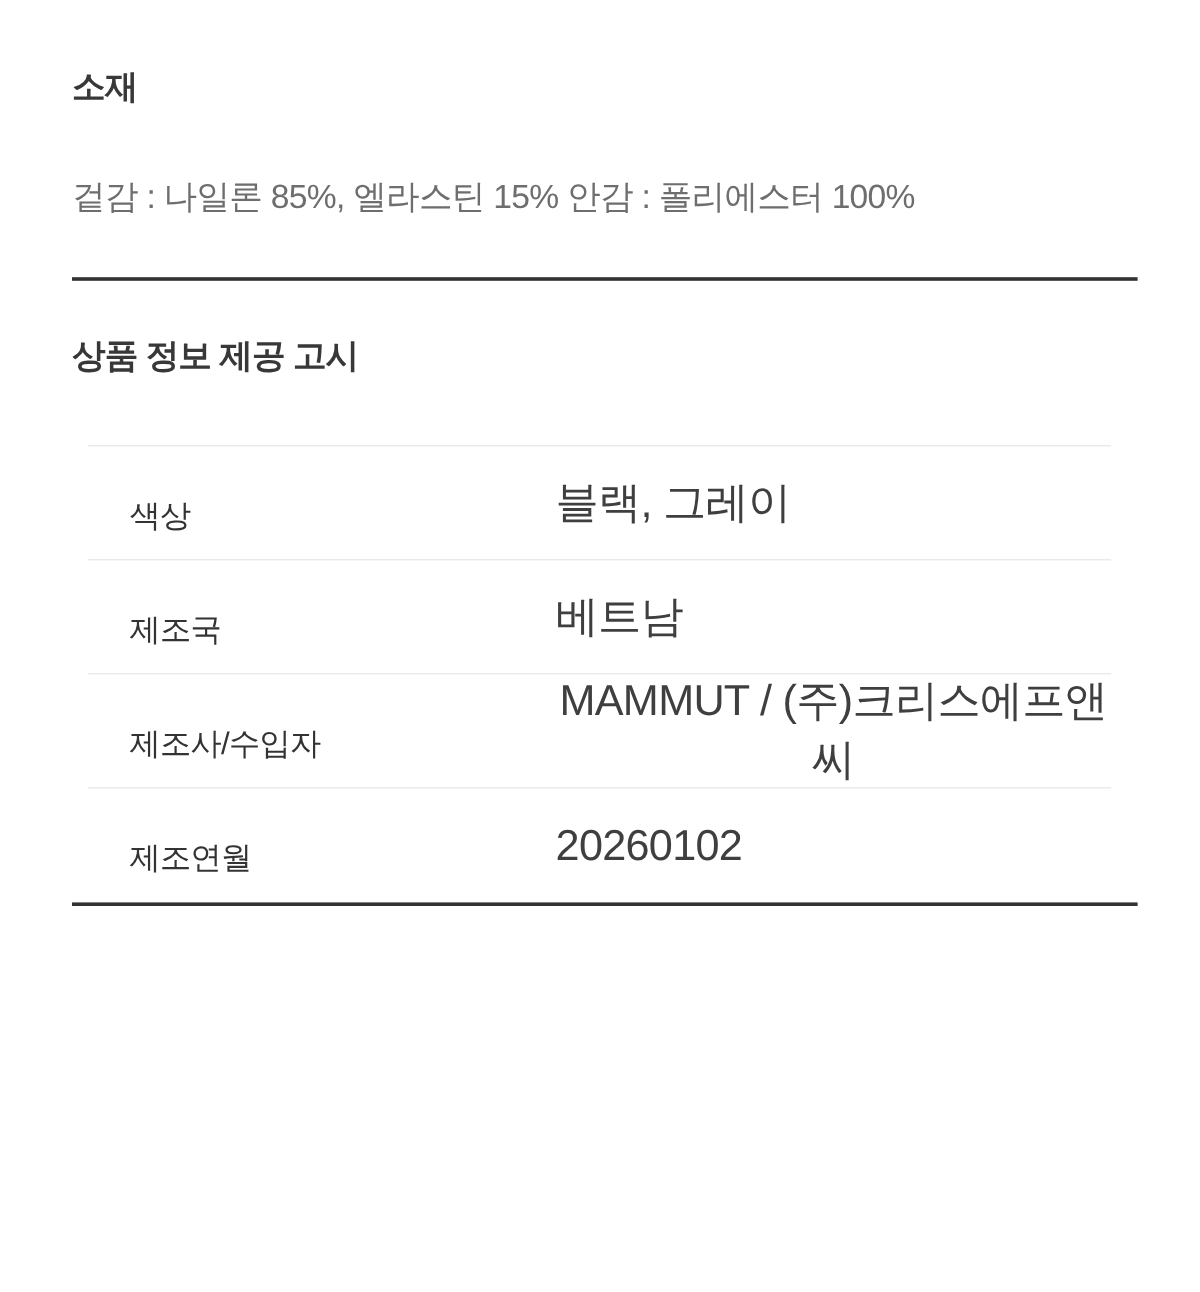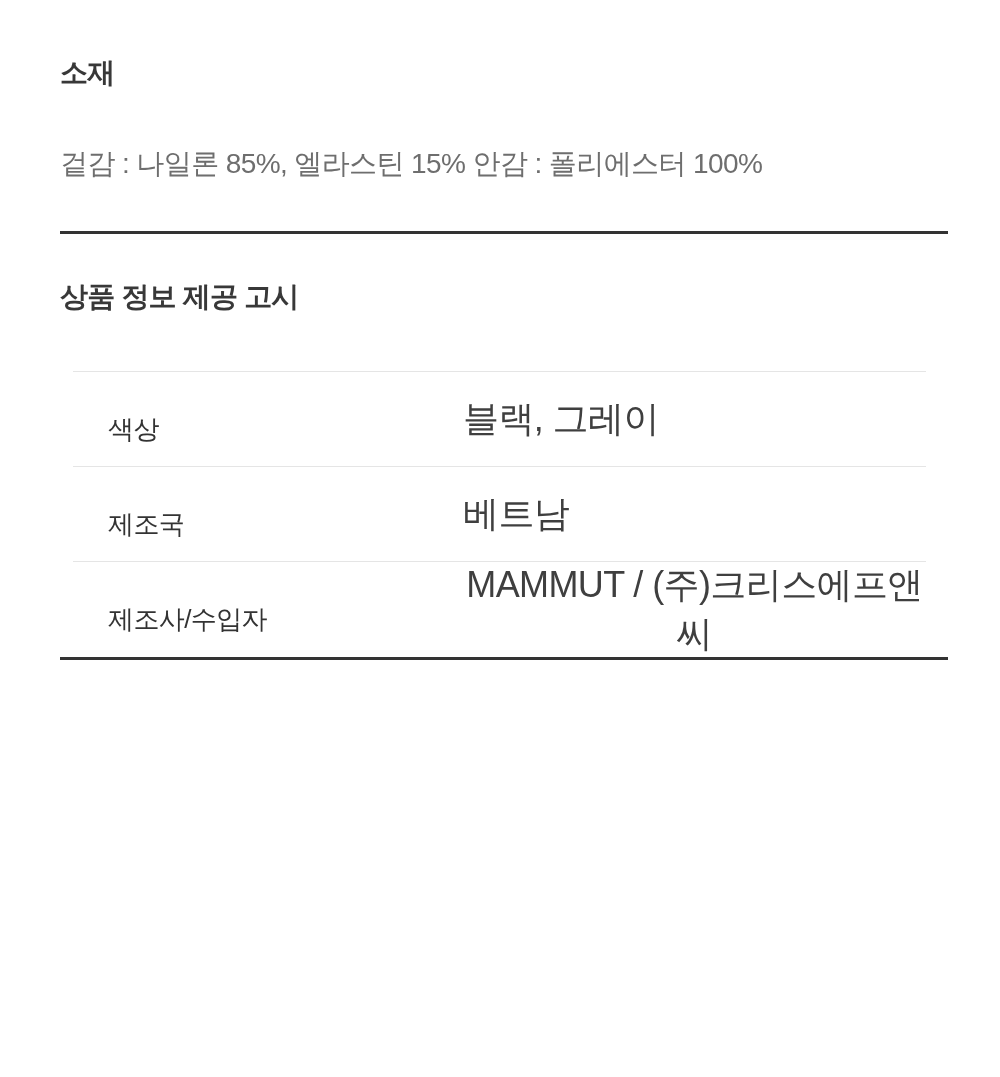--- a/index.html
+++ b/index.html
@@ -116,20 +116,24 @@
   <div class="info-row">
     <div class="label">제조국</div>
     <div class="value">베트남</div>
   </div>
 
   <div class="info-row">
     <div class="label">제조사/수입자</div>
     <div class="value">MAMMUT / (주)크리스에프앤씨</div>
   </div>
 
+  <div class="info-row">
+    <div class="label">제조연월</div>
+    <div class="value">20260102</div>
+  </div>
 
 
 </div>
 
     <hr class="table-bottom-divider">
   </section>
 
 </div>
 
 </body></html>

